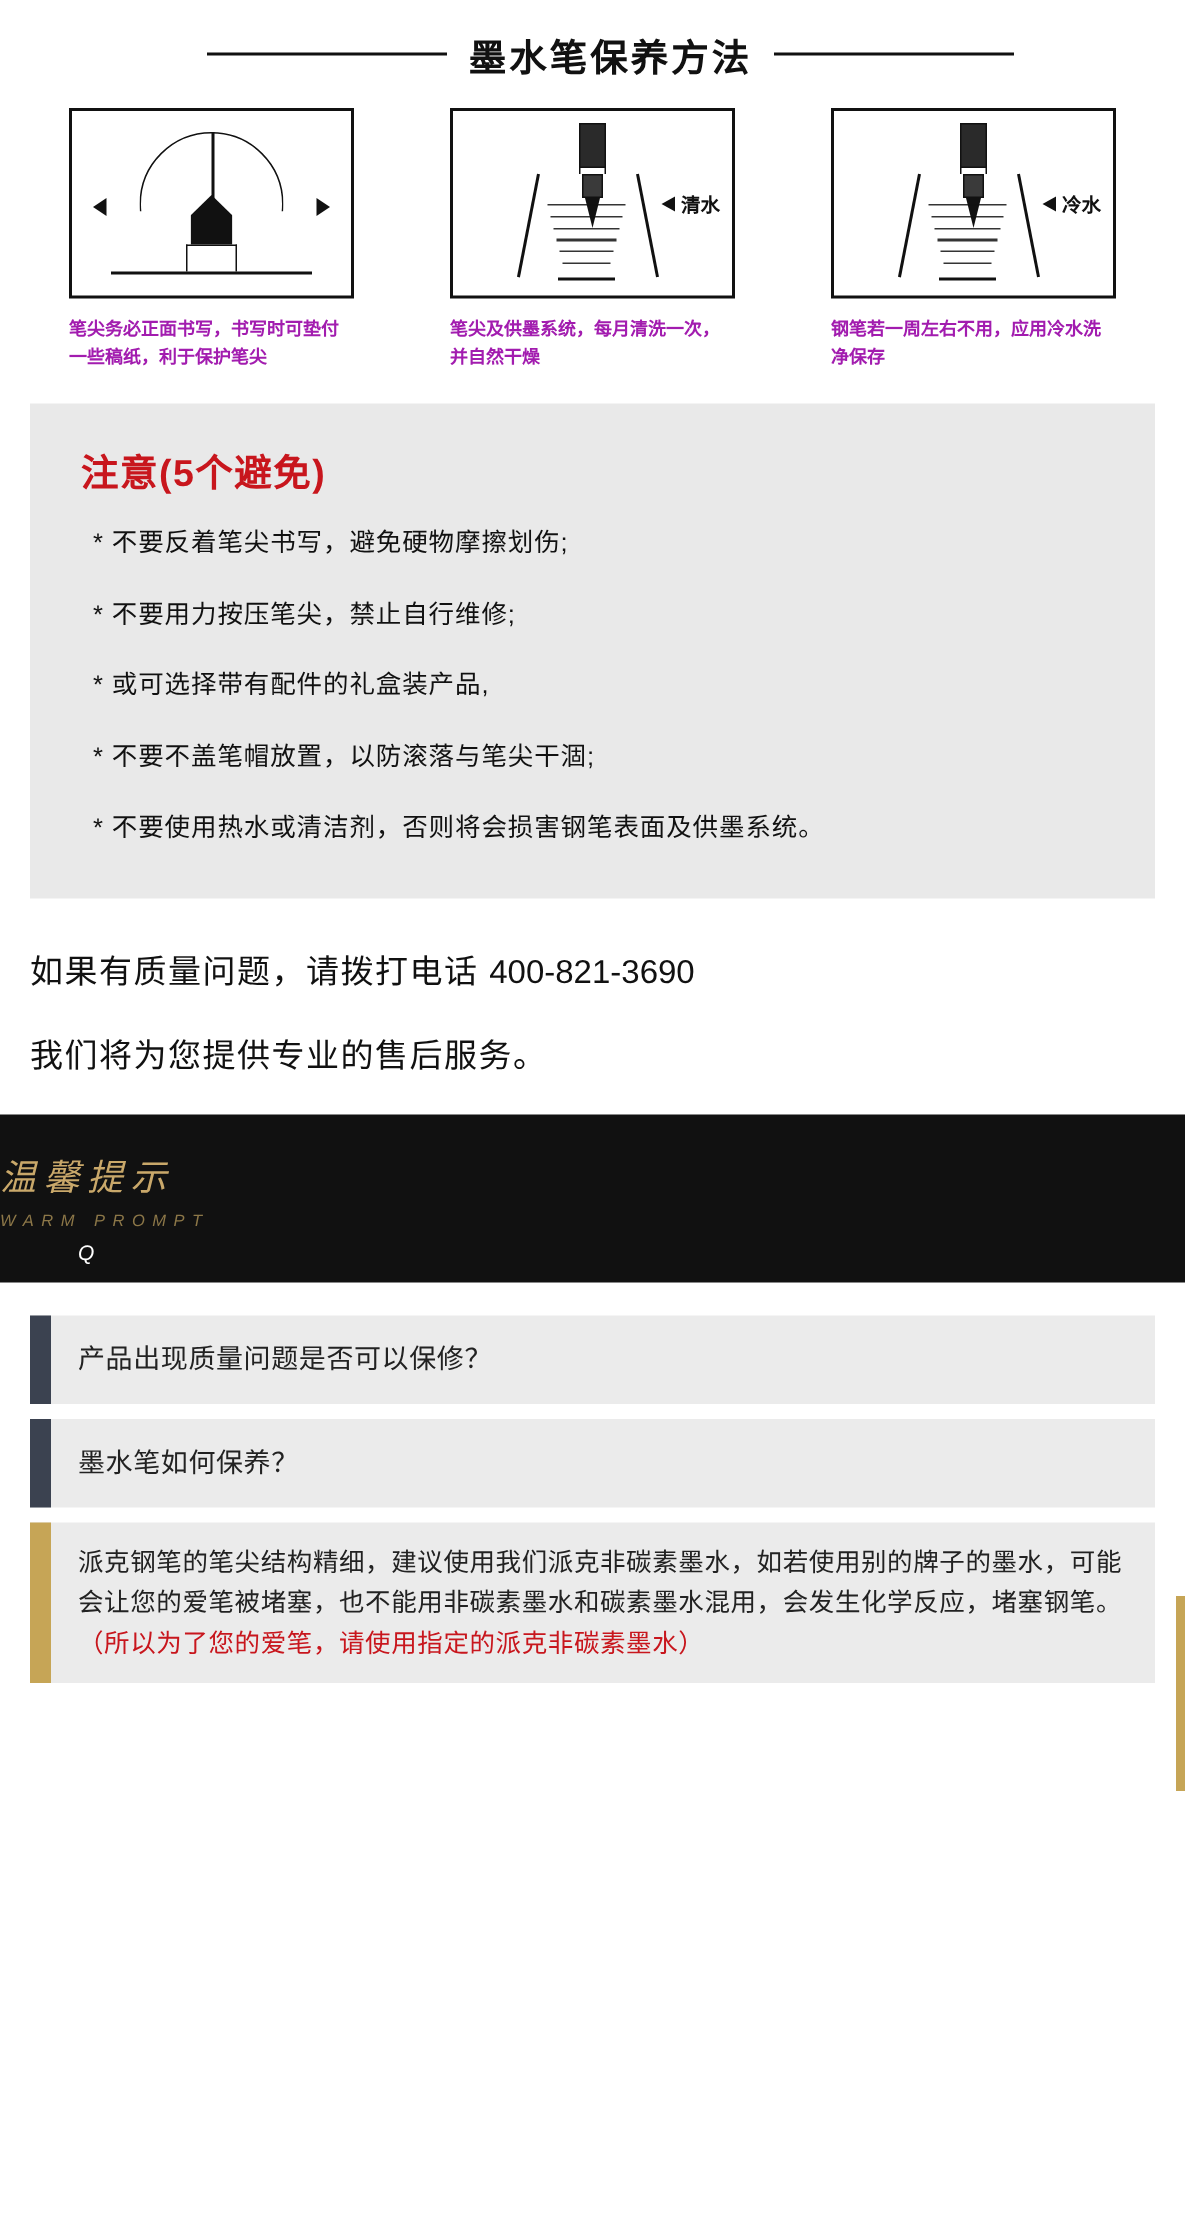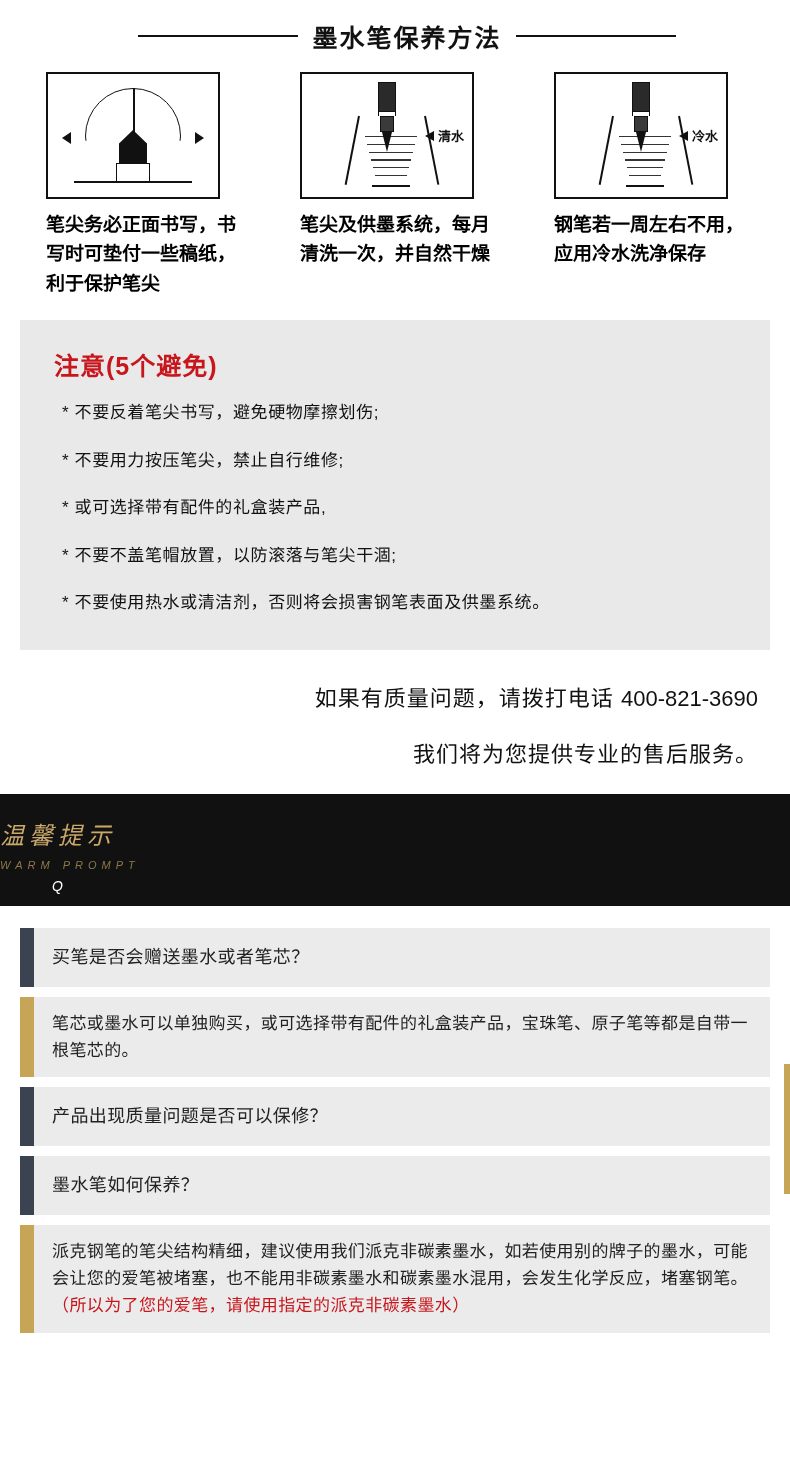--- a/index.html
+++ b/index.html
@@ -31,33 +31,33 @@
 
   
   .panels {
     display: flex;
     justify-content: space-between;
     padding: 18px 46px 0 46px;
     gap: 18px;
   }
   .panel { width: 190px; }
   .panel-frame {
-    width: 174px;
+    width: 190px;
     height: 127px;
     border: 2px solid #111;
     position: relative;
     background: #fff;
     overflow: hidden;
   }
   .panel-caption {
     margin-top: 11px;
-    font-size: 19px;
+    font-size: 12px;
     line-height: 1.55;
     font-weight: bold;
-    color: #000000;
+    color: #a21caf;
   }
 
   
   .p1-arc {
     position: absolute;
     left: 50%;
     top: 14px;
     width: 96px;
     height: 96px;
     margin-left: -48px;
@@ -207,21 +207,21 @@
     font-size: 17px;
     color: #111;
     line-height: 1.5;
     margin: 0 0 22px 8px;
     letter-spacing: .6px;
   }
   .notice-item:last-child { margin-bottom: 0; }
 
   
   .hotline {
-    text-align: right;
+    text-align: left;
     padding: 30px 32px 26px 20px;
   }
   .hotline-line1 { font-size: 22px; color: #111; letter-spacing: 1px; }
   .hotline-line1 .num { font-family: "Liberation Sans", sans-serif; letter-spacing: 0px; }
   .hotline-line2 { font-size: 22px; color: #111; letter-spacing: 1px; margin-top: 24px; }
 
   
   .banner {
     background: #111111;
     height: 112px;
@@ -377,30 +377,20 @@
   </div>
 
   <div class="banner">
     <div class="banner-cn">温馨提示</div>
     <div class="banner-en">WARM PROMPT</div>
     <div class="banner-q">Q</div>
   </div>
 
   <div class="faq">
 
-    <div class="faq-block">
-      <div class="qa q">
-        <div class="bar"></div>
-        <div class="txt">买笔是否会赠送墨水或者笔芯？</div>
-      </div>
-      <div class="qa a">
-        <div class="bar"></div>
-        <div class="txt"><span>笔芯或墨水可以单独购买，或可选择带有配件的礼盒装产品，宝珠笔、原子笔等都是自带一根笔芯的。</span></div>
-      </div>
-    </div>
 
     <div class="faq-block">
       <div class="qa q">
         <div class="bar"></div>
         <div class="txt">产品出现质量问题是否可以保修？</div>
       </div>
     </div>
 
     <div class="faq-block">
       <div class="qa q">

